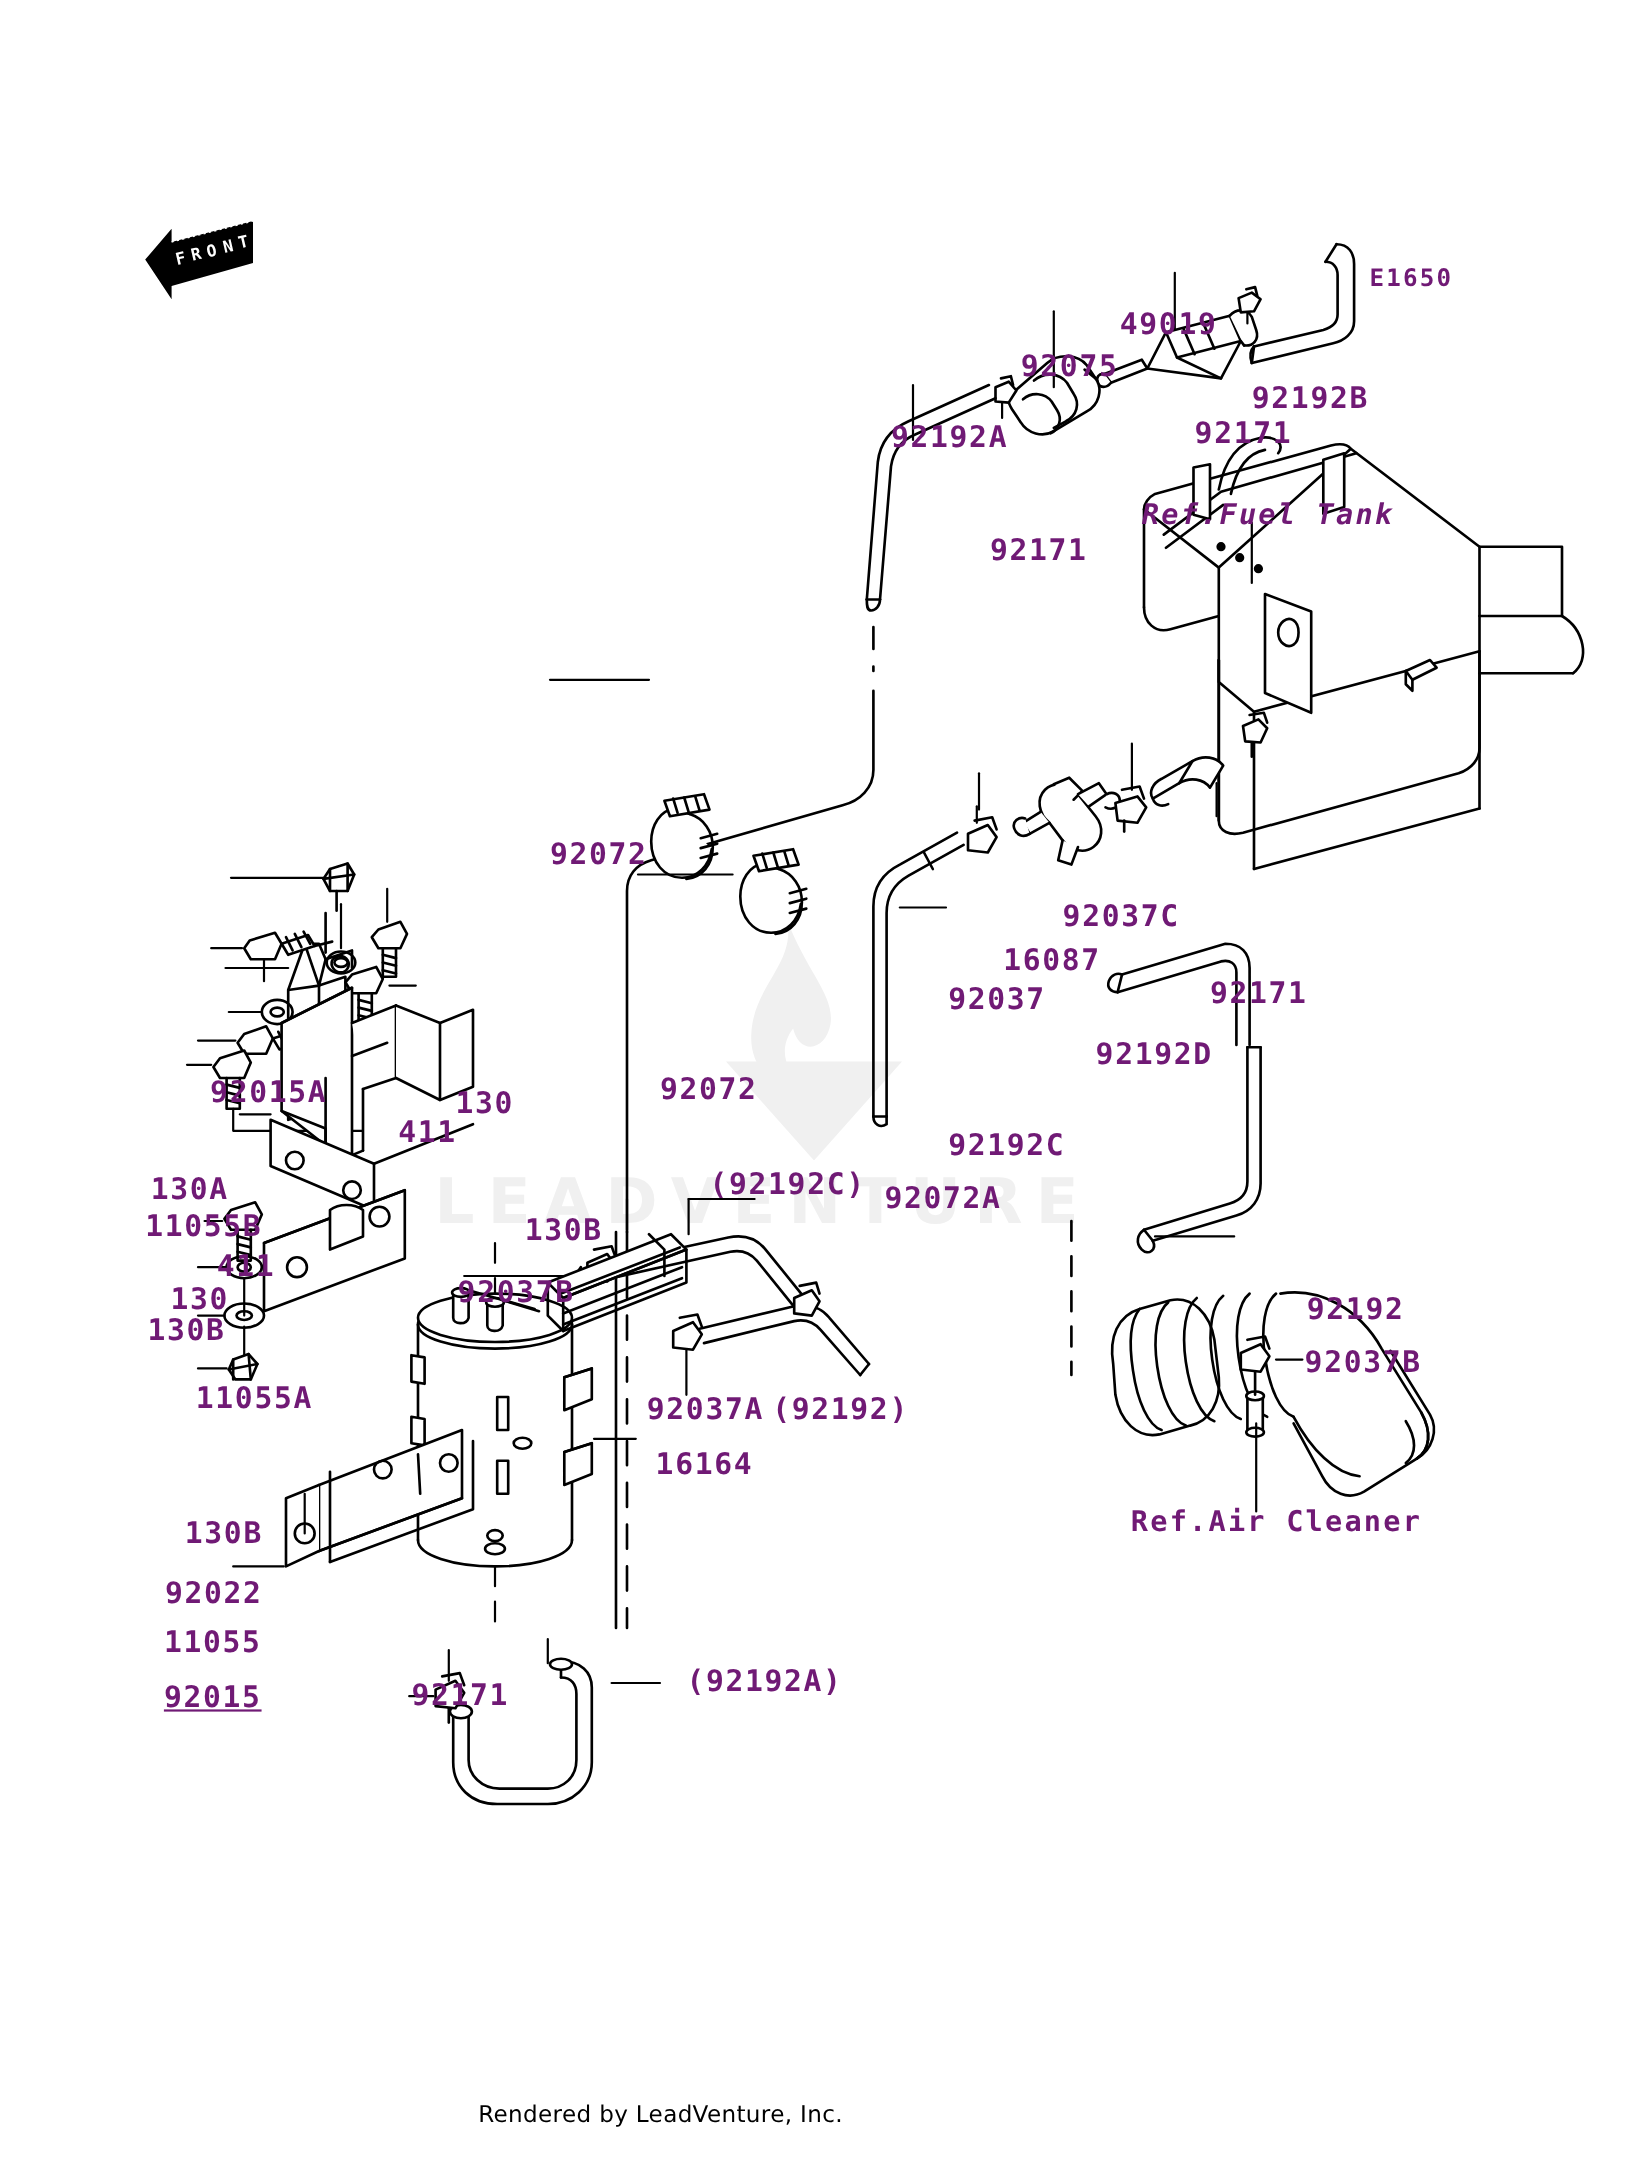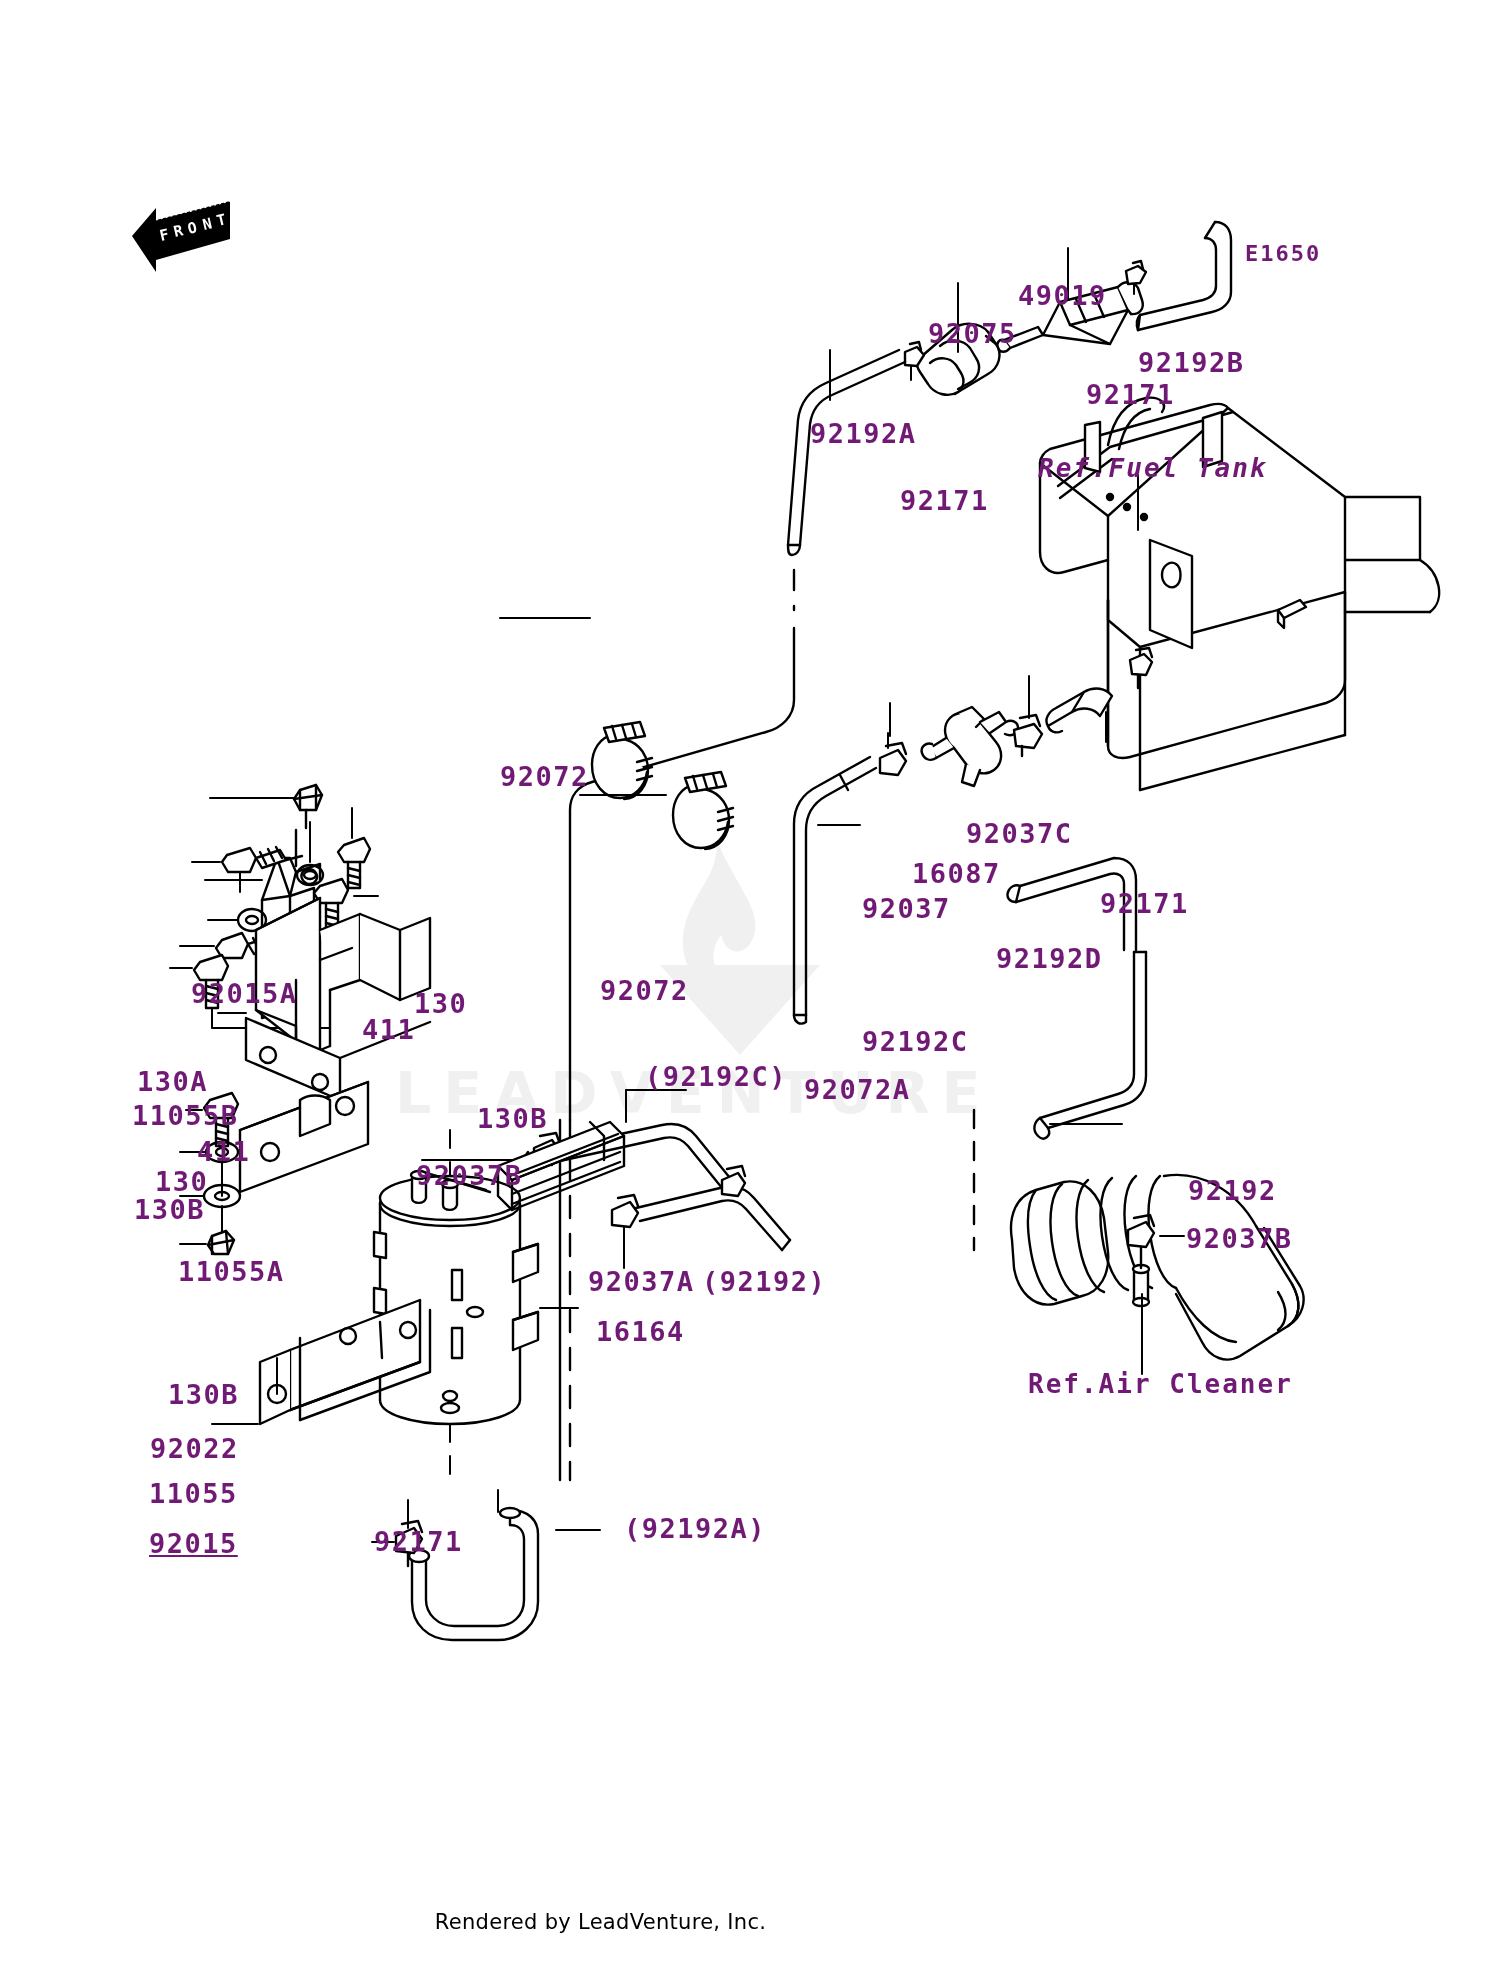--- a/index.html
+++ b/index.html
@@ -491,21 +491,21 @@
 
   <div class="lbl code" style="left:1245px;top:243px;">E1650</div>
 
   <div class="lbl ref" style="left:1038px;top:455px;font-style:italic;">Ref.Fuel Tank</div>
   <div class="lbl ref" style="left:1028px;top:1371px;">Ref.Air Cleaner</div>
 
   <div class="lbl" style="left:1018px;top:282px;">49019</div>
   <div class="lbl" style="left:928px;top:320px;">92075</div>
   <div class="lbl" style="left:1138px;top:339px;margin-top:10px;">92192B</div>
   <div class="lbl" style="left:1086px;top:381px;">92171</div>
-  <div class="lbl" style="left:810px;top:420px;">92192A</div>
+  <div class="lbl" style="left:810px;top:384px;">92192A</div>
   <div class="lbl" style="left:900px;top:487px;">92171</div>
   <div class="lbl" style="left:500px;top:763px;">92072</div>
   <div class="lbl" style="left:966px;top:820px;">92037C</div>
   <div class="lbl" style="left:912px;top:860px;">16087</div>
   <div class="lbl" style="left:1100px;top:890px;">92171</div>
   <div class="lbl" style="left:862px;top:895px;">92037</div>
   <div class="lbl" style="left:996px;top:945px;">92192D</div>
   <div class="lbl" style="left:600px;top:977px;">92072</div>
   <div class="lbl" style="left:862px;top:1028px;">92192C</div>
 

